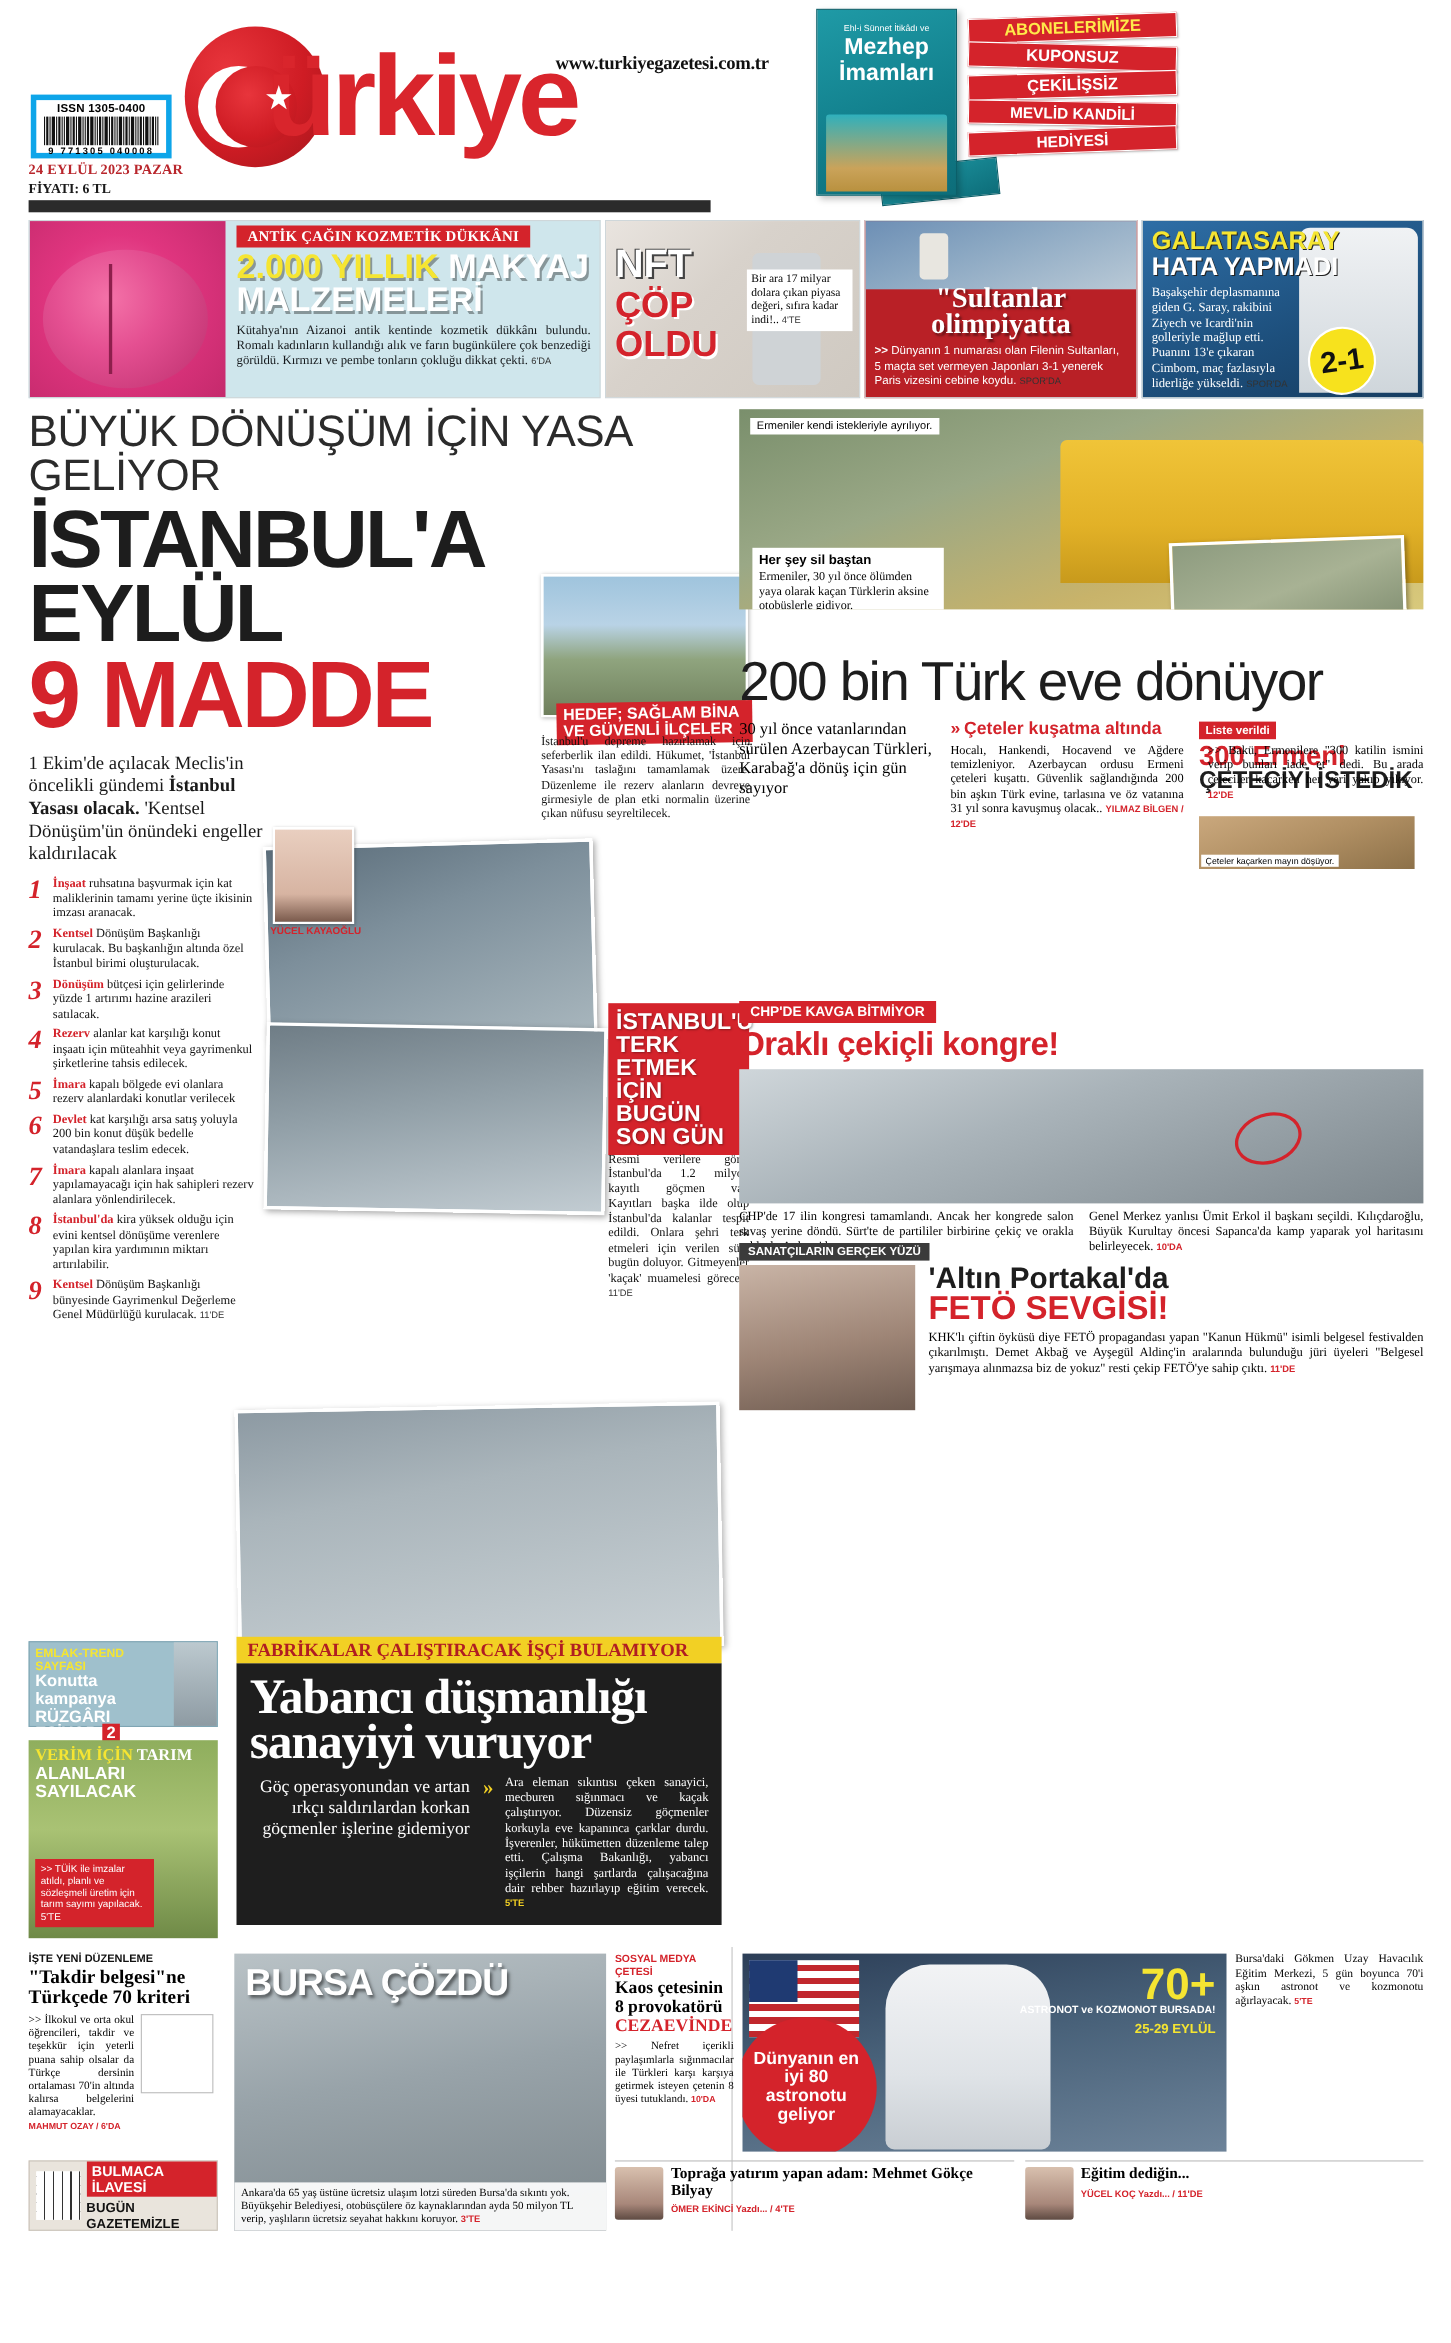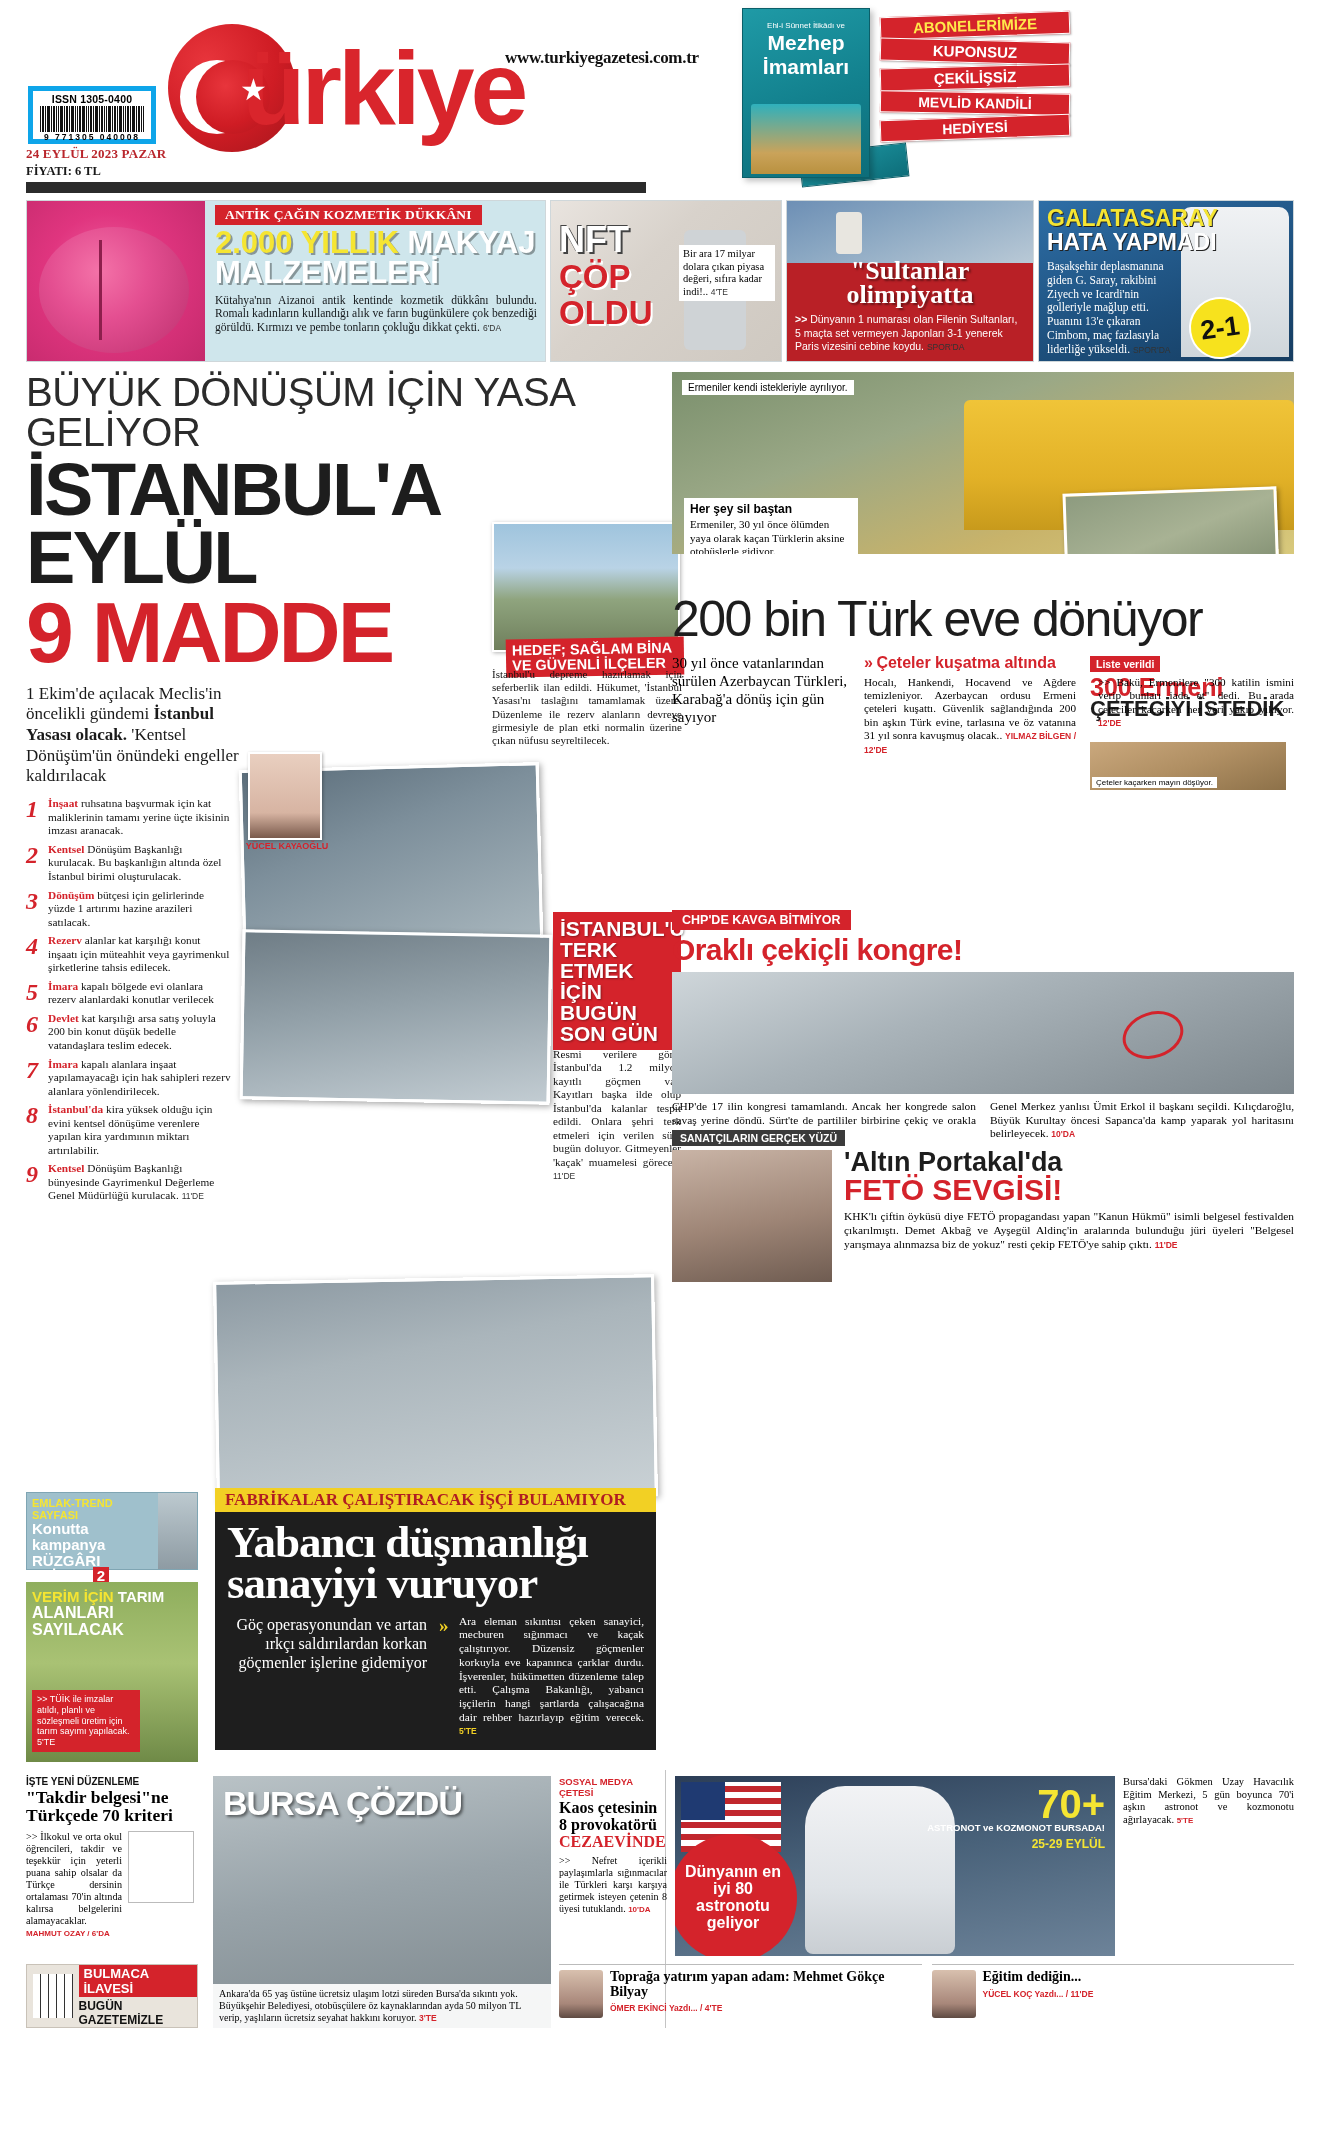--- a/index.html
+++ b/index.html
@@ -302,21 +302,21 @@
     background:#9fc0cc; border:1px solid #7fa5b3; display:flex; }
   .emlak .tx { padding:4px 5px; }
   .emlak .l1 { font-family:"Liberation Sans",sans-serif; font-weight:700; font-size:11px; color:#f5e532; }
   .emlak .l2 { font-family:"Liberation Sans",sans-serif; font-weight:700; font-size:15px; color:#fff; line-height:1.05; }
   .emlak .l3 { font-family:"Liberation Sans",sans-serif; font-weight:700; font-size:15px; color:#fff; line-height:1.05; }
   .emlak .l3 i { background:#d4232b; font-style:normal; padding:0 4px; }
   .emlak .pic { width:48px; background:linear-gradient(180deg,#bcc9cf 0%,#8e9ba3 100%); }
 
   .verim { position:absolute; left:26px; top:1582px; width:172px; height:180px;
     background:linear-gradient(180deg,#8fae5d 0%, #a9c274 45%, #6f8a47 100%); overflow:hidden; }
-  .verim .l1 { font-family:Liberation Sans, sans-serif; font-weight:700; font-size:15px; padding:6px 0 0 6px; color:#fff; }
+  .verim .l1 { font-family:Liberation Serif, serif; font-weight:700; font-size:15px; padding:6px 0 0 6px; color:#fff; }
   .verim .l1 b { color:#f5e532; }
   .verim .l2 { font-family:"Liberation Sans",sans-serif; font-weight:700; font-size:16px; padding:0 0 0 6px; color:#fff; line-height:1.05; }
   .verim .note { position:absolute; left:6px; bottom:10px; width:108px; background:#d4232b; color:#fff;
     font-family:"Liberation Sans",sans-serif; font-size:9px; line-height:1.2; padding:4px 5px; }
 
   .takdir { position:absolute; left:26px; top:1776px; width:172px; }
   .takdir .k { font-family:"Liberation Sans",sans-serif; font-weight:700; font-size:10px; color:#111; }
   .takdir h3 { font-family:"Liberation Serif",serif; font-weight:700; font-size:17.5px; line-height:1.02; margin-top:2px; }
   .takdir .cols { display:flex; gap:6px; margin-top:6px; }
   .takdir p { font-family:"Liberation Serif",serif; font-size:10.2px; line-height:1.18; text-align:justify; width:96px; }

